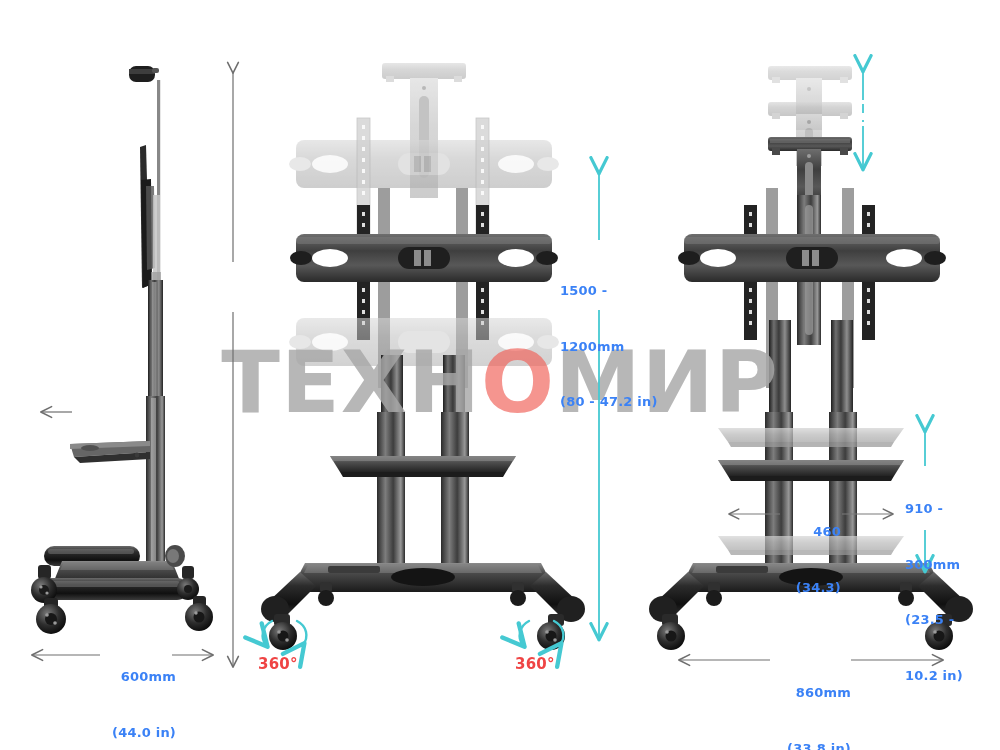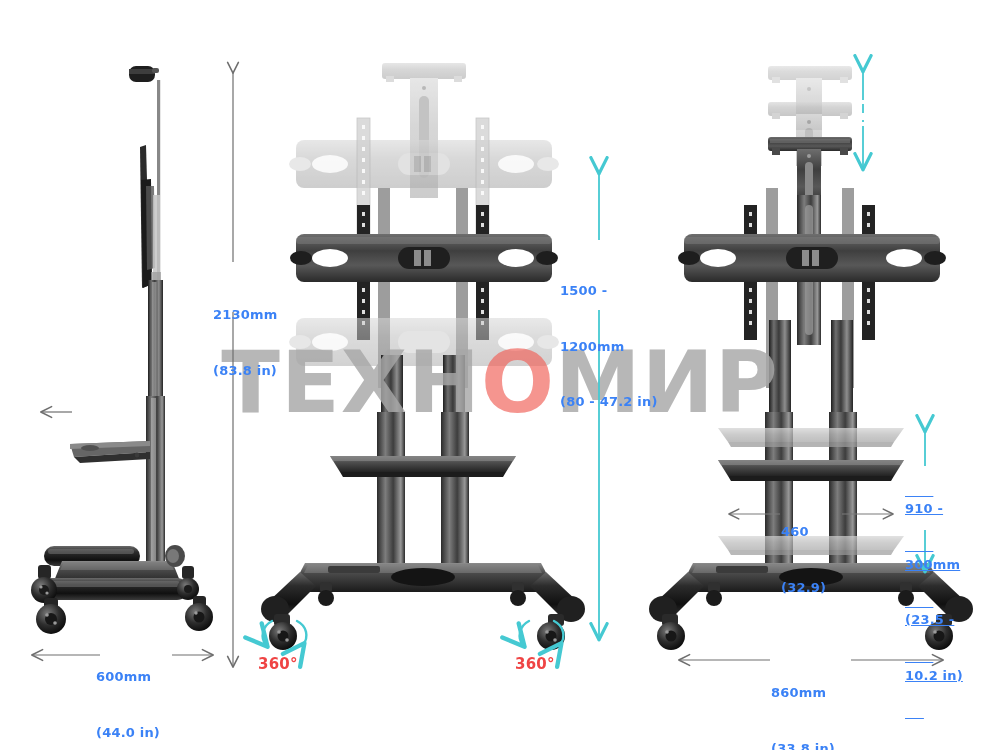--- a/index.html
+++ b/index.html
@@ -13,21 +13,21 @@
   #stage{position:absolute;left:0;top:0;width:1000px;height:750px;background:#fff;}
   .dimtext{
     position:absolute;
     font-size:13px;
     font-weight:700;
     line-height:18.5px;
     color:#3b82f6;
     letter-spacing:.2px;
     white-space:pre;
   }
-  .dimtext.ctr{text-align:left;}
+  .dimtext.ctr{text-align:right;}
   .rot360{
     position:absolute;
     font-size:15px;
     font-weight:700;
     color:#ef4444;
     letter-spacing:.2px;
   }
   
   #watermark{
     position:absolute;
@@ -520,47 +520,43 @@
     </g>
 
     <g fill="none" stroke="#45c9d2" stroke-width="2.4" stroke-linecap="round">
       <path d="M529 621 C519 626 517 638 523 645" marker-end="url(#arrCyan)"></path>
       <path d="M560 645 C566 637 564 626 554 621" marker-start="url(#arrCyan)"></path>
     </g>
   </svg>
 
   <div class="textlayer" style="position:absolute;left:0;top:0;width:1000px;height:750px;">
 
-    <div class="dimtext" style="left:213px;top:269px;">
-      <div>2130mm</div>
-      <div>(83.8 in)</div>
-    </div>
 
 
     <div class="dimtext ctr" style="left:96px;top:631px;width:80px;">
       <div>600mm</div>
       <div>(44.0 in)</div>
     </div>
 
     <div class="dimtext" style="left:560px;top:245px;">
       <div>1500 -</div>
       <div>1200mm</div>
       <div>(80 - 47.2 in)</div>
     </div>
 
-    <div class="dimtext" style="left:905px;top:463px;text-decoration:underline;">
+    <div class="dimtext" style="left:905px;top:463px;">
       <div>910 -</div>
       <div>300mm</div>
       <div>(23.5 -</div>
       <div>10.2 in)</div>
     </div>
 
     <div class="dimtext ctr" style="left:781px;top:486px;width:60px;">
       <div>460</div>
-      <div>(32.9)</div>
+      <div>(34.3)</div>
     </div>
 
     <div class="dimtext ctr" style="left:771px;top:647px;width:80px;">
       <div>860mm</div>
       <div>(33.8 in)</div>
     </div>
 
     <div class="rot360" style="left:258px;top:655px;">360°</div>
     <div class="rot360" style="left:515px;top:655px;">360°</div>
   </div>

